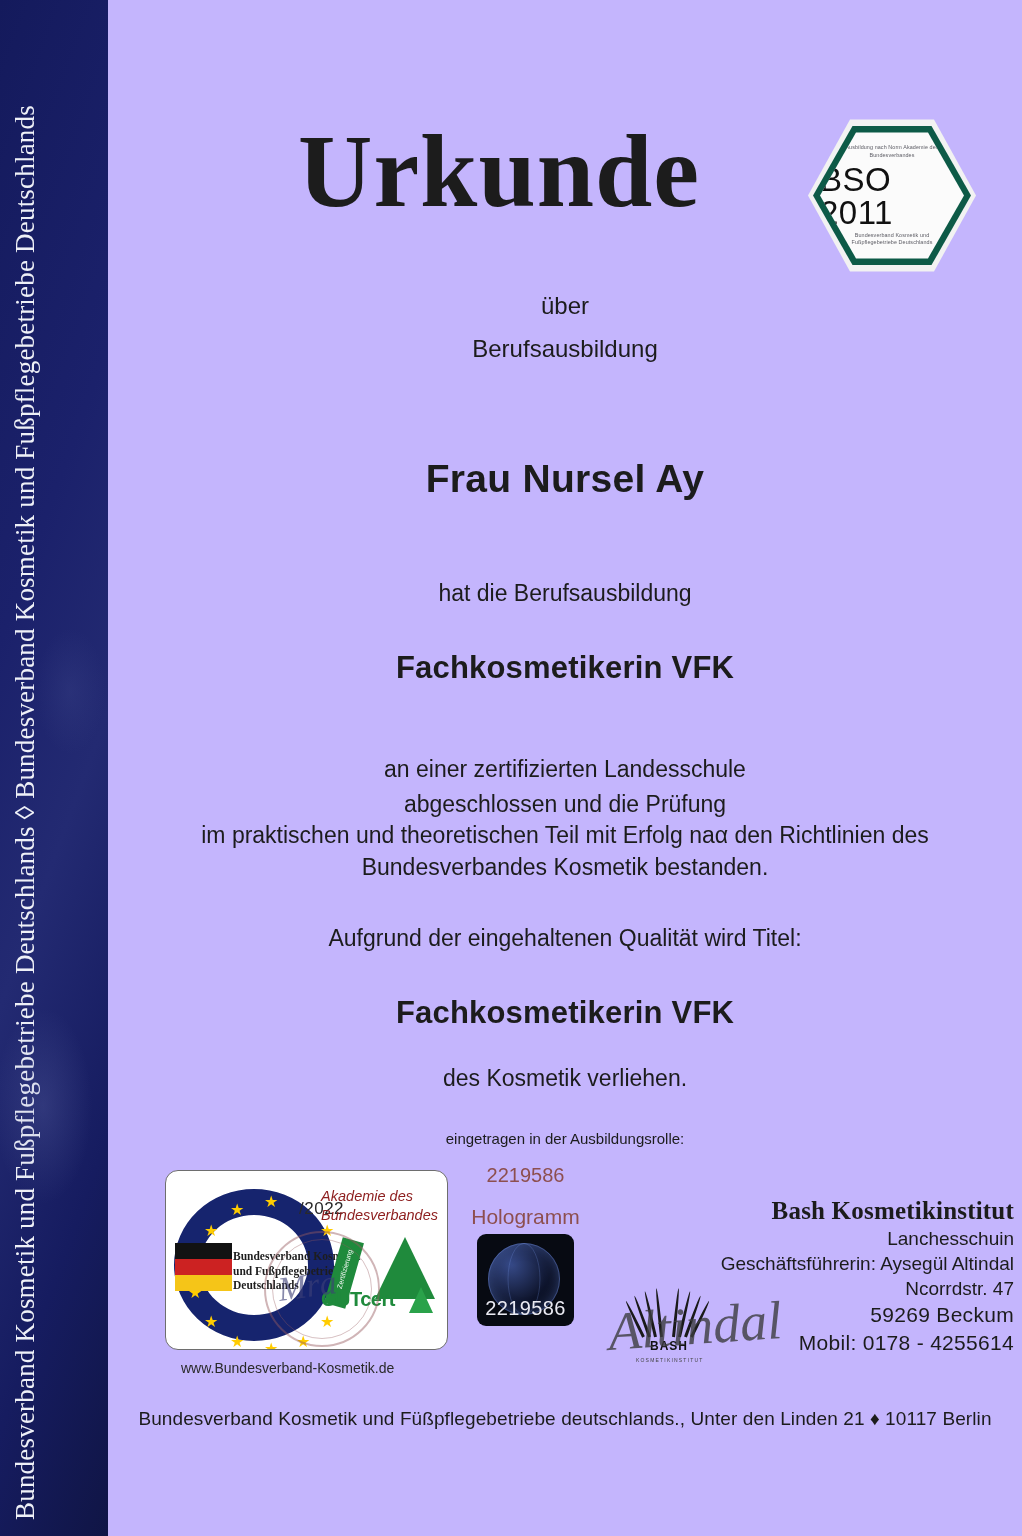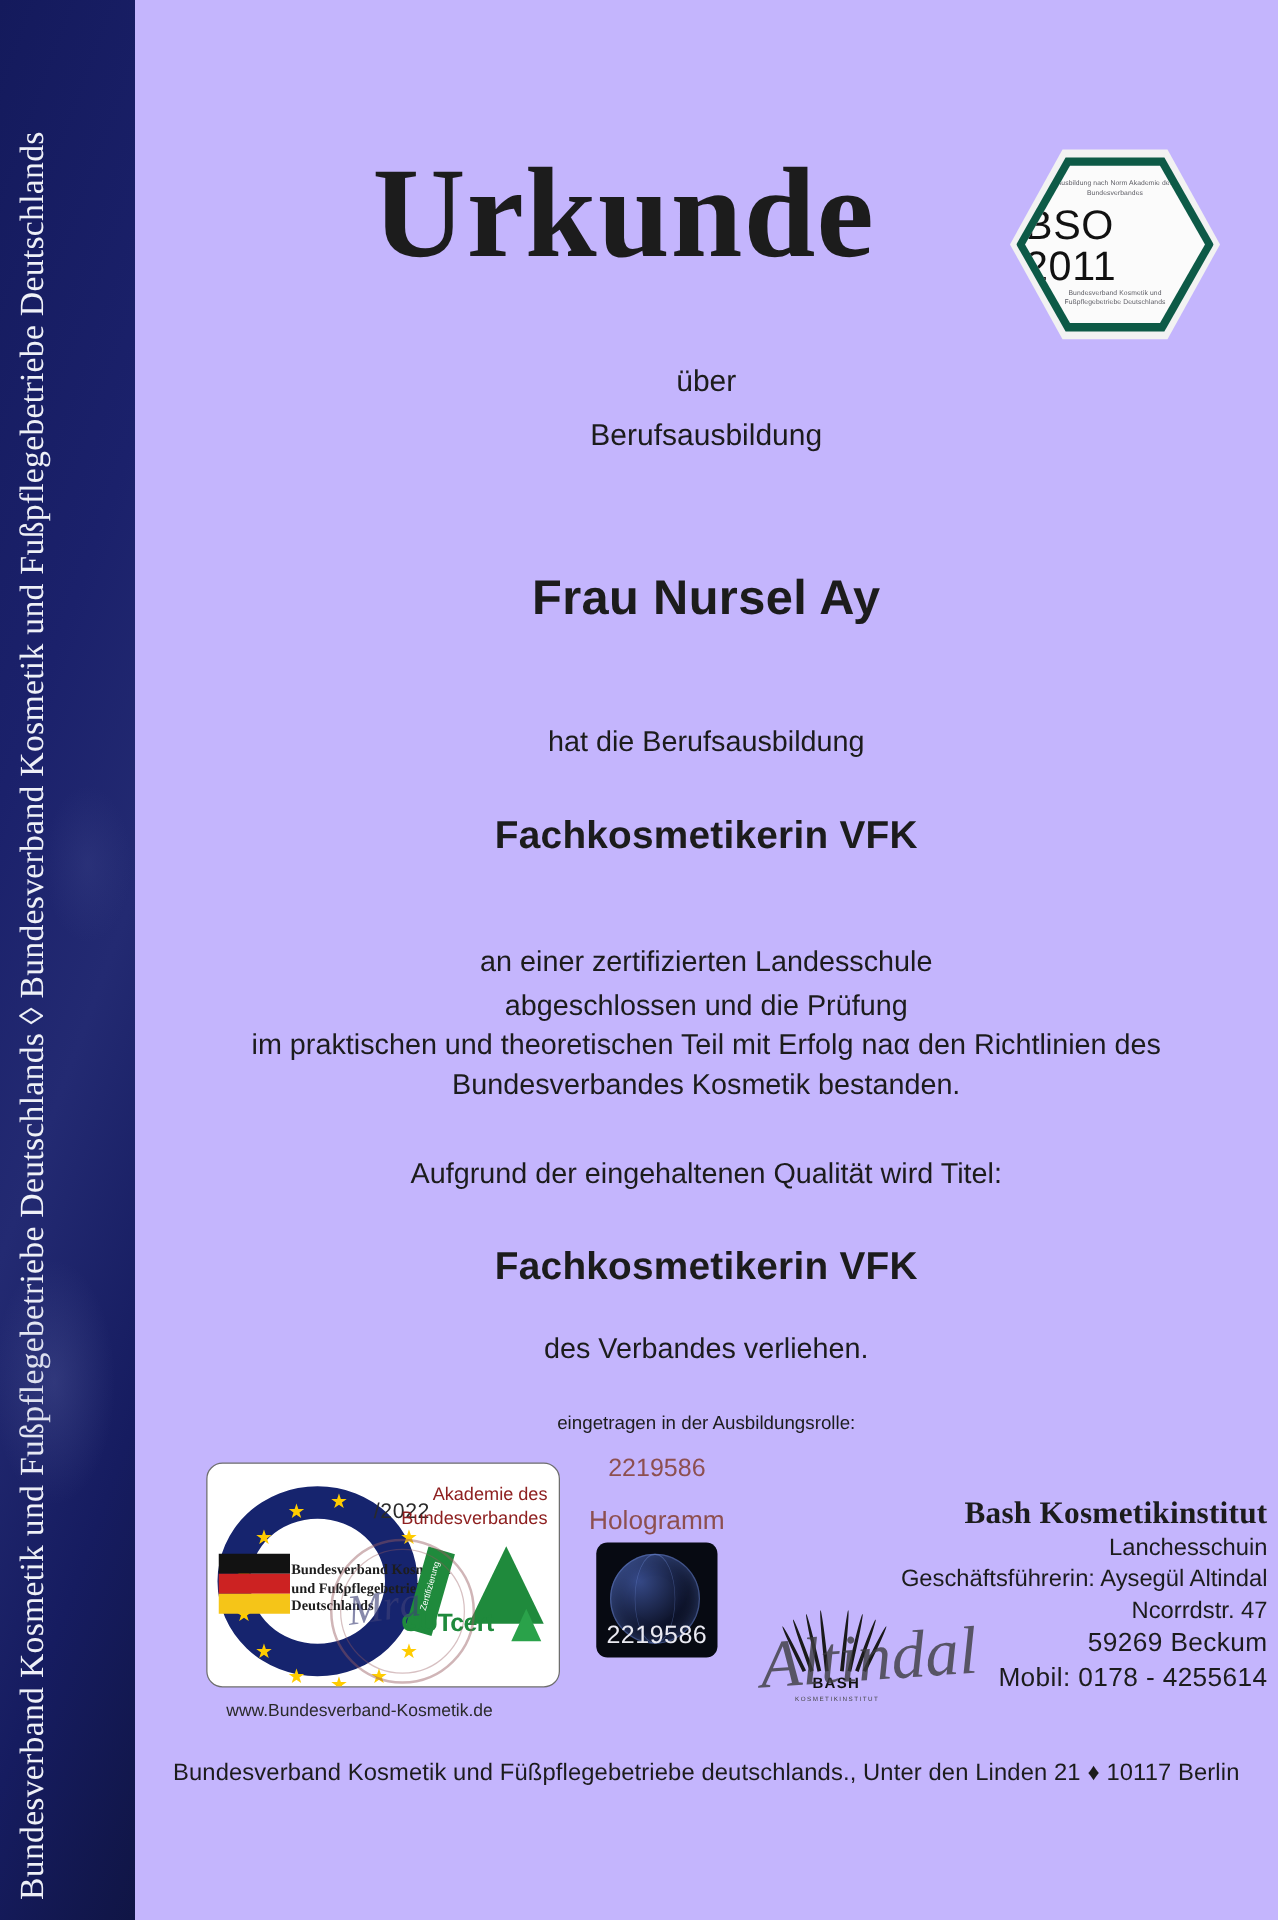--- a/index.html
+++ b/index.html
@@ -183,24 +183,25 @@
     line-height:14.5px;
     color:#1d1d1d;
   }
   .card-num{
     position:absolute; left:133px; top:28px;
     font-size:17px; color:#2a2a2a;
     letter-spacing:.5px;
   }
   .akademie{
     position:absolute; right:9px; top:16px;
-    text-align:right;
+    text-align:left;
     font-size:14.5px;
     line-height:19px;
     color:#8e2020;
+    font-style:italic;
   }
   .gutcert{
     position:absolute; right:8px; bottom:22px;
     width:124px; height:96px;
   }
   .gc-tri1{
     position:absolute; right:4px; top:6px;
     width:0;height:0;
     border-left:30px solid transparent;
     border-right:30px solid transparent;
@@ -382,21 +383,21 @@
 
     <div class="ctr para" style="top:752px">an einer zertifizierten Landesschule</div>
     <div class="ctr para" style="top:787px">abgeschlossen und die Prüfung</div>
     <div class="ctr para" style="top:818px">im praktischen und theoretischen Teil mit Erfolg naα den Richtlinien des</div>
     <div class="ctr para" style="top:850px">Bundesverbandes Kosmetik bestanden.</div>
 
     <div class="ctr award-line" style="top:925px">Aufgrund der eingehaltenen Qualität wird Titel:</div>
 
     <div class="ctr title-award" style="top:995px">Fachkosmetikerin VFK</div>
 
-    <div class="ctr conferred" style="top:1065px">des Verbandes verliehen.</div>
+    <div class="ctr conferred" style="top:1065px">des Kosmetik verliehen.</div>
 
     <div class="ctr registry" style="top:1130px">eingetragen in der Ausbildungsrolle:</div>
 
     <div class="bottom">
 
       <div class="card">
         <div class="eu-ring">
           <span class="star" style="left:64px;  top:-21px;">★</span>
           <span class="star" style="left:30px;  top:-13px;">★</span>
           <span class="star" style="left:4px;   top:8px;">★</span>

